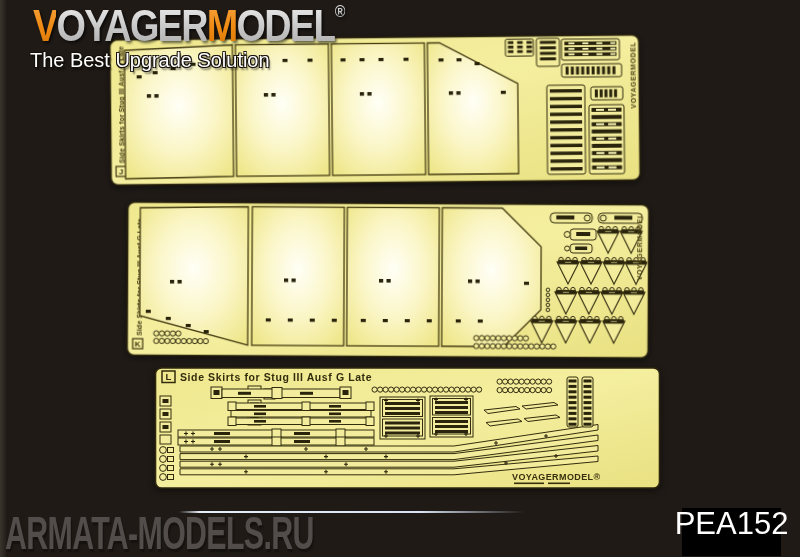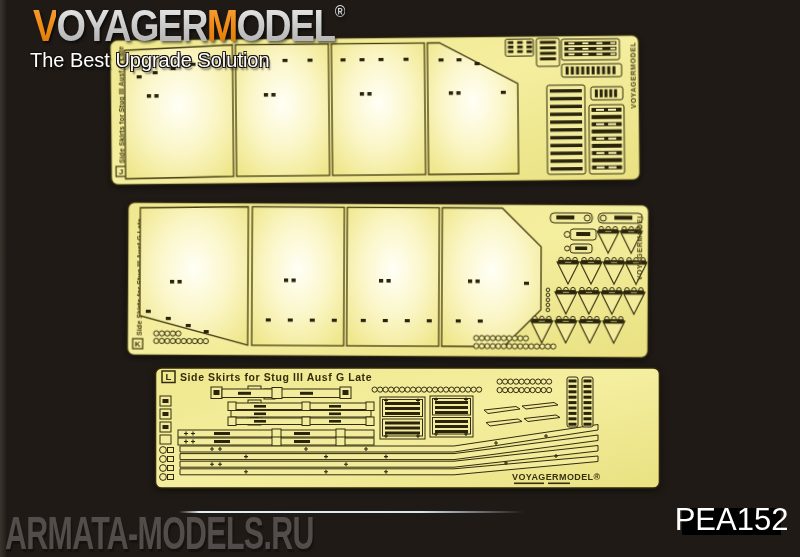--- a/index.html
+++ b/index.html
@@ -28,22 +28,22 @@
   .fret-l{left:154px;top:366px;}
   svg{display:block;}
   svg text{font-family:"Liberation Sans",sans-serif;}
   
   .scan-line{position:absolute;left:179px;top:511px;width:345px;height:2px;z-index:5;
              background:linear-gradient(90deg,rgba(220,230,245,0),#E7EEF8 6%,#D9E3F2 70%,rgba(220,230,245,0));}
   .watermark{position:absolute;left:5px;top:510px;z-index:7;font-weight:700;font-size:46px;
              line-height:1;letter-spacing:-1px;color:#524D4A;white-space:nowrap;
              transform:scaleX(.66);transform-origin:left top;
              text-shadow:2px 3px 2px rgba(0,0,0,.35);}
-  .pea{position:absolute;left:682px;top:508px;width:99px;height:27px;background:#000;
-       z-index:7;display:flex;align-items:flex-end;justify-content:center;}
+  .pea{position:absolute;left:682px;top:508px;width:99px;height:48px;background:#000;
+       z-index:7;display:flex;align-items:flex-start;justify-content:center;}
   .pea span{font-size:31px;color:#fff;line-height:1;}
 </style>
 </head>
 <body>
 
 <div class="stage">
   <div class="edge"></div>
 
   <svg width="0" height="0" style="position:absolute" aria-hidden="true">
     <defs>

